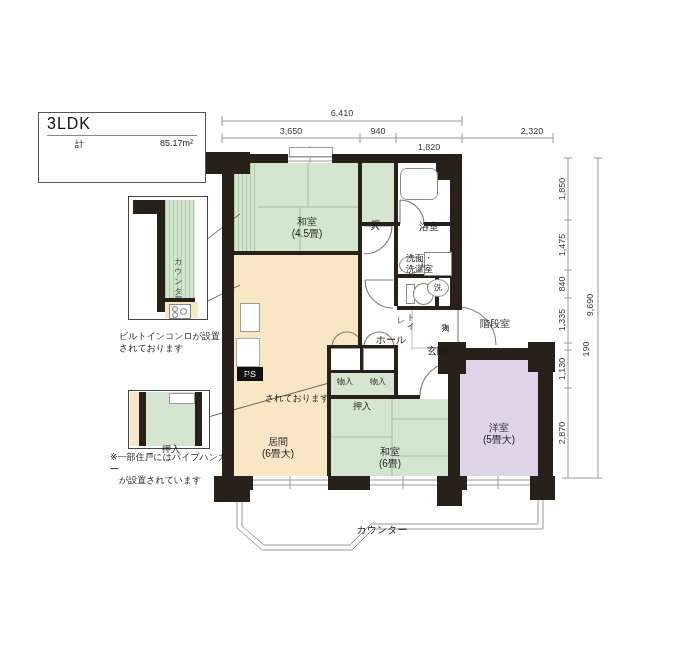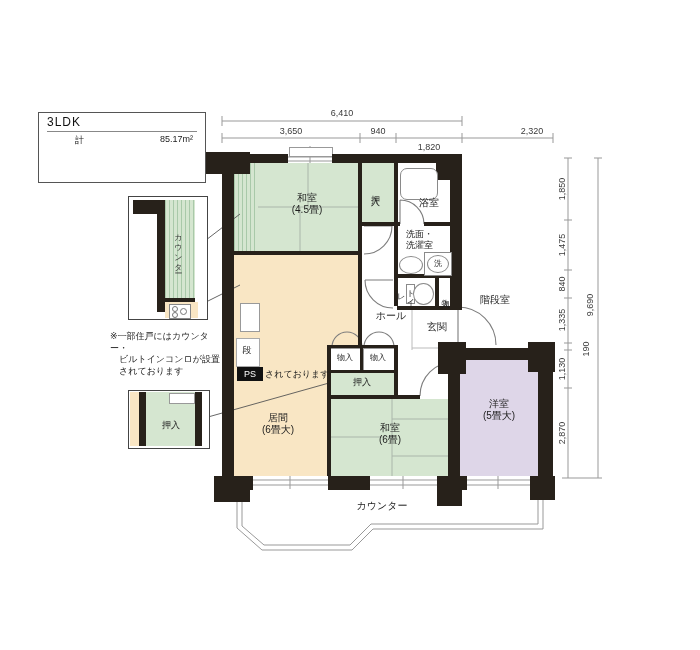--- a/index.html
+++ b/index.html
@@ -7,30 +7,30 @@
           font-family:"Liberation Sans","DejaVu Sans",sans-serif;color:#222;}
   .abs{position:absolute;}
   .room{position:absolute;z-index:1;}
   .tatami{background:#d5e6d0;}
   .wood{background:#f9e6c4;}
   .western{background:#ded6e8;}
   .stripes{background:#d5e6d0;background-image:repeating-linear-gradient(90deg,#a9c9a9 0px,#a9c9a9 1px,transparent 1px,transparent 4px);}
   .wall{position:absolute;background:#27211a;z-index:3;}
   .iw{position:absolute;background:#27211a;z-index:3;}
   svg.overlay{position:absolute;left:0;top:0;z-index:2;pointer-events:none;}
-  .lbl{position:absolute;z-index:5;text-align:center;line-height:1.18;font-size:10px;color:#1d1d1d;}
+  .lbl{position:absolute;z-index:5;text-align:center;line-height:1.18;font-size:10px;color:#1d1d1d;margin-top:24px;}
   .sm{font-size:9px;}
   .xs{font-size:8px;}
   .vtx{writing-mode:vertical-rl;text-orientation:upright;letter-spacing:1px;}
   .fix{position:absolute;background:#fff;border:1px solid #8a8a8a;z-index:4;}
   .dim{position:absolute;z-index:5;font-size:9px;color:#3a3a3a;text-align:center;line-height:10px;}
   .dimv{transform:rotate(-90deg);}
   .whitecell{position:absolute;background:#fff;border:1px solid #9a9a9a;z-index:2;}
   #infobox{position:absolute;left:38px;top:112px;width:168px;height:71px;border:1px solid #555;z-index:5;padding:2px 8px 0 8px;box-sizing:border-box;}
-  #infobox .t{font-size:12px;letter-spacing:1px;color:#111;}
+  #infobox .t{font-size:16px;letter-spacing:1px;color:#111;}
   #infobox .row{display:flex;justify-content:space-between;font-size:9px;margin-top:1px;}
   #infobox .sep{border-top:1px solid #888;margin-top:2px;}
   #infobox .trow{display:flex;justify-content:space-between;font-size:9px;margin-top:2px;padding:0 4px 0 28px;}
   .callout{position:absolute;border:1px solid #444;background:#fff;z-index:5;}
   .note{position:absolute;z-index:5;font-size:9px;line-height:11.5px;color:#1d1d1d;}
   .psbox{position:absolute;left:237px;top:367px;width:26px;height:14px;background:#111;color:#fff;
          z-index:4;font-size:9px;text-align:center;line-height:14px;}
   .burner{position:absolute;border:1px solid #777;border-radius:50%;background:#fff;z-index:6;}
 </style>
 </head>
@@ -211,27 +211,30 @@
     <div class="abs stripes" style="left:36px;top:3px;width:30px;height:98px;"></div>
     <div class="abs" style="left:36px;top:101px;width:30px;height:4px;background:#27211a;"></div>
     <div class="abs wood" style="left:36px;top:105px;width:33px;height:16px;"></div>
     <div class="abs" style="left:40px;top:107px;width:20px;height:13px;background:#fff;border:1px solid #888;"></div>
     <div class="burner" style="left:43px;top:109px;width:4px;height:4px;"></div>
     <div class="burner" style="left:43px;top:115px;width:4px;height:4px;"></div>
     <div class="burner" style="left:51px;top:111px;width:5px;height:5px;"></div>
     <div class="lbl xs vtx" style="left:44px;top:16px;height:72px;color:#333;">カウンター</div>
   </div>
   <div class="note" style="left:110px;top:331px;width:112px;">
-    <span style="display:block">※一部住戸にはカウンター・</span>
     <span style="display:block;padding-left:9px;">ビルトインコンロが設置</span>
     <span style="display:block;padding-left:9px;">されております</span>
   </div>
 
   <div class="callout" style="left:128px;top:390px;width:80px;height:57px;">
     <div class="abs wood" style="left:1px;top:1px;width:9px;height:54px;"></div>
     <div class="abs" style="left:10px;top:1px;width:7px;height:54px;background:#27211a;"></div>
     <div class="abs" style="left:66px;top:1px;width:7px;height:54px;background:#27211a;"></div>
     <div class="abs tatami" style="left:17px;top:1px;width:49px;height:54px;"></div>
     <div class="abs" style="left:40px;top:2px;width:26px;height:11px;background:#fff;border:1px solid #999;box-sizing:border-box;"></div>
     <div class="lbl sm" style="left:24px;top:29px;width:36px;">押入</div>
   </div>
+  <div class="note" style="left:110px;top:452px;width:126px;">
+    <span style="display:block">※一部住戸にはパイプハンガー</span>
+    <span style="display:block;padding-left:9px;">が設置されています</span>
+  </div>
 
 </div>
 
 </body></html>

